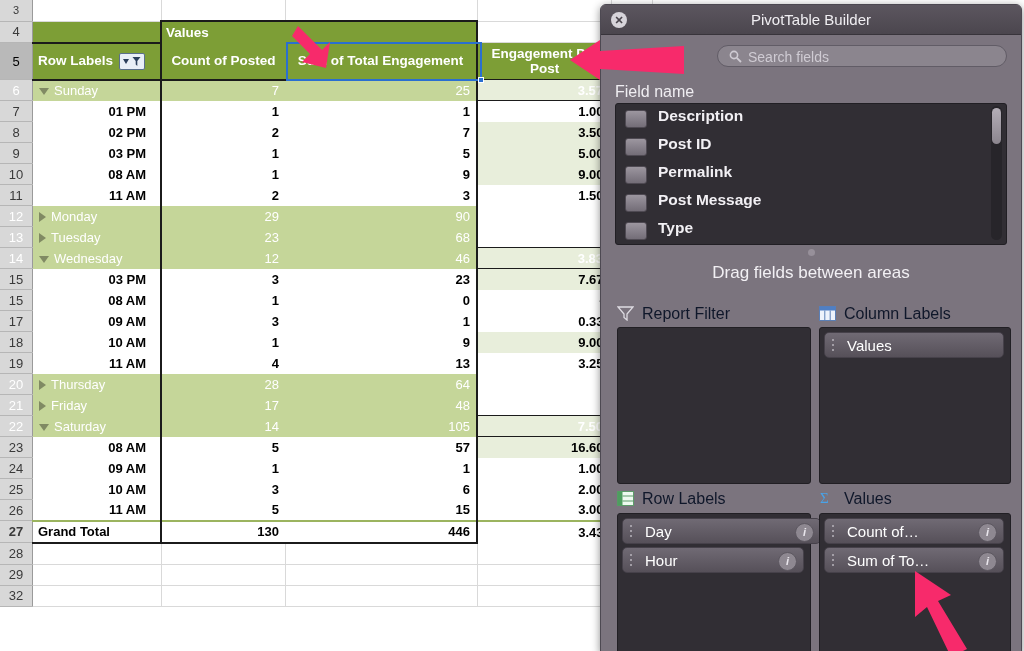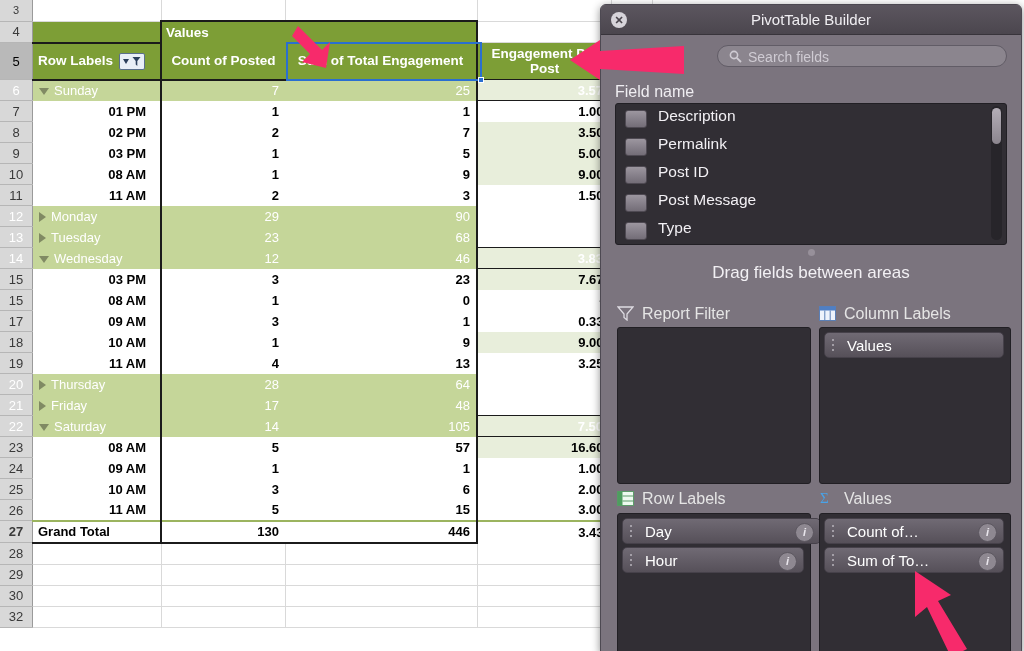--- a/index.html
+++ b/index.html
@@ -106,40 +106,40 @@
     background:#8b858e;border:1px solid #615c66;border-radius:11px;
     color:#cfcbd3;font-size:14px;line-height:22px;padding-left:30px;
     box-sizing:border-box;overflow:hidden;white-space:nowrap;
   }
   .srch-ico{position:absolute;left:11px;top:4px;width:13px;height:13px;}
   .fieldname-lbl{position:absolute;left:14px;top:78px;color:#efedf1;font-size:16px;}
   #fieldlist{
     position:absolute;left:14px;top:98px;width:390px;height:140px;
     background:#312e34;border:1px solid #211f24;border-radius:3px;overflow:hidden;
   }
-  .fl-row{height:28px;position:relative;}
+  .fl-row{height:28px;position:relative;font-weight:bold;}
   .fl-chk{
     position:absolute;left:9px;top:6px;width:20px;height:16px;border-radius:3px;
     background:linear-gradient(#9c969f,#736d77);border:1px solid #4f4a53;
   }
   .fl-txt{position:absolute;left:42px;top:3px;color:#f2f0f4;font-size:15.5px;}
   #fl-scroll{
     position:absolute;right:4px;top:2px;width:11px;height:134px;
     background:#27252a;border-radius:6px;
   }
   #fl-thumb{position:absolute;left:1px;top:2px;width:9px;height:36px;
     background:linear-gradient(#b4aeb7,#8b858e);border-radius:5px;}
 
   .grabber{position:absolute;left:50%;top:244px;width:7px;height:7px;margin-left:-3px;
     border-radius:50%;background:#97909a;}
 
   .dragtitle{position:absolute;left:0;top:258px;width:100%;text-align:center;
     color:#f2f0f4;font-size:17px;}
 
-  .area-lbl{position:absolute;color:#e5e5e5;font-size:16px;}
+  .area-lbl{position:absolute;color:#0f172a;font-size:16px;}
   .dropzone{position:absolute;background:#312e34;border:1px solid #211f24;border-radius:3px;}
 
   .pill{
     position:absolute;height:26px;border-radius:5px;
     background:linear-gradient(#706a74,#565059);border:1px solid #46414a;
     color:#fff;font-size:15px;line-height:26px;box-sizing:border-box;
   }
   .pill .gripd{position:absolute;left:7px;top:6px;width:2px;height:2px;border-radius:50%;
     background:#b9b4bd;box-shadow:0 5px 0 #b9b4bd, 0 10px 0 #b9b4bd;}
   .pill .ptxt{position:absolute;left:22px;top:0;}
@@ -373,28 +373,20 @@
         </tr>
         <tr>
           <td class="rowhdr">29</td>
           <td class="empty c-lbl"></td>
           <td class="empty c-cnt"></td>
           <td class="empty c-sum"></td>
           <td class="empty c-epp"></td>
           <td class="empty c-pad"></td>
         </tr>
         <tr>
-          <td class="rowhdr">30</td>
-          <td class="empty c-lbl"></td>
-          <td class="empty c-cnt"></td>
-          <td class="empty c-sum"></td>
-          <td class="empty c-epp"></td>
-          <td class="empty c-pad"></td>
-        </tr>
-        <tr>
           <td class="rowhdr">32</td>
           <td class="empty c-lbl"></td>
           <td class="empty c-cnt"></td>
           <td class="empty c-sum"></td>
           <td class="empty c-epp"></td>
           <td class="empty c-pad"></td>
         </tr>
       </tbody>
     </table>
 
@@ -418,25 +410,25 @@
 
   <div class="fieldname-lbl">Field name</div>
 
   <div id="fieldlist">
     <div class="fl-row">
         <div class="fl-chk"></div>
         <div class="fl-txt">Description</div>
       </div>
       <div class="fl-row">
         <div class="fl-chk"></div>
-        <div class="fl-txt">Permalink</div>
+        <div class="fl-txt">Post ID</div>
       </div>
       <div class="fl-row">
         <div class="fl-chk"></div>
-        <div class="fl-txt">Post ID</div>
+        <div class="fl-txt">Permalink</div>
       </div>
       <div class="fl-row">
         <div class="fl-chk"></div>
         <div class="fl-txt">Post Message</div>
       </div>
       <div class="fl-row">
         <div class="fl-chk"></div>
         <div class="fl-txt">Type</div>
       </div>
       <div id="fl-scroll">

